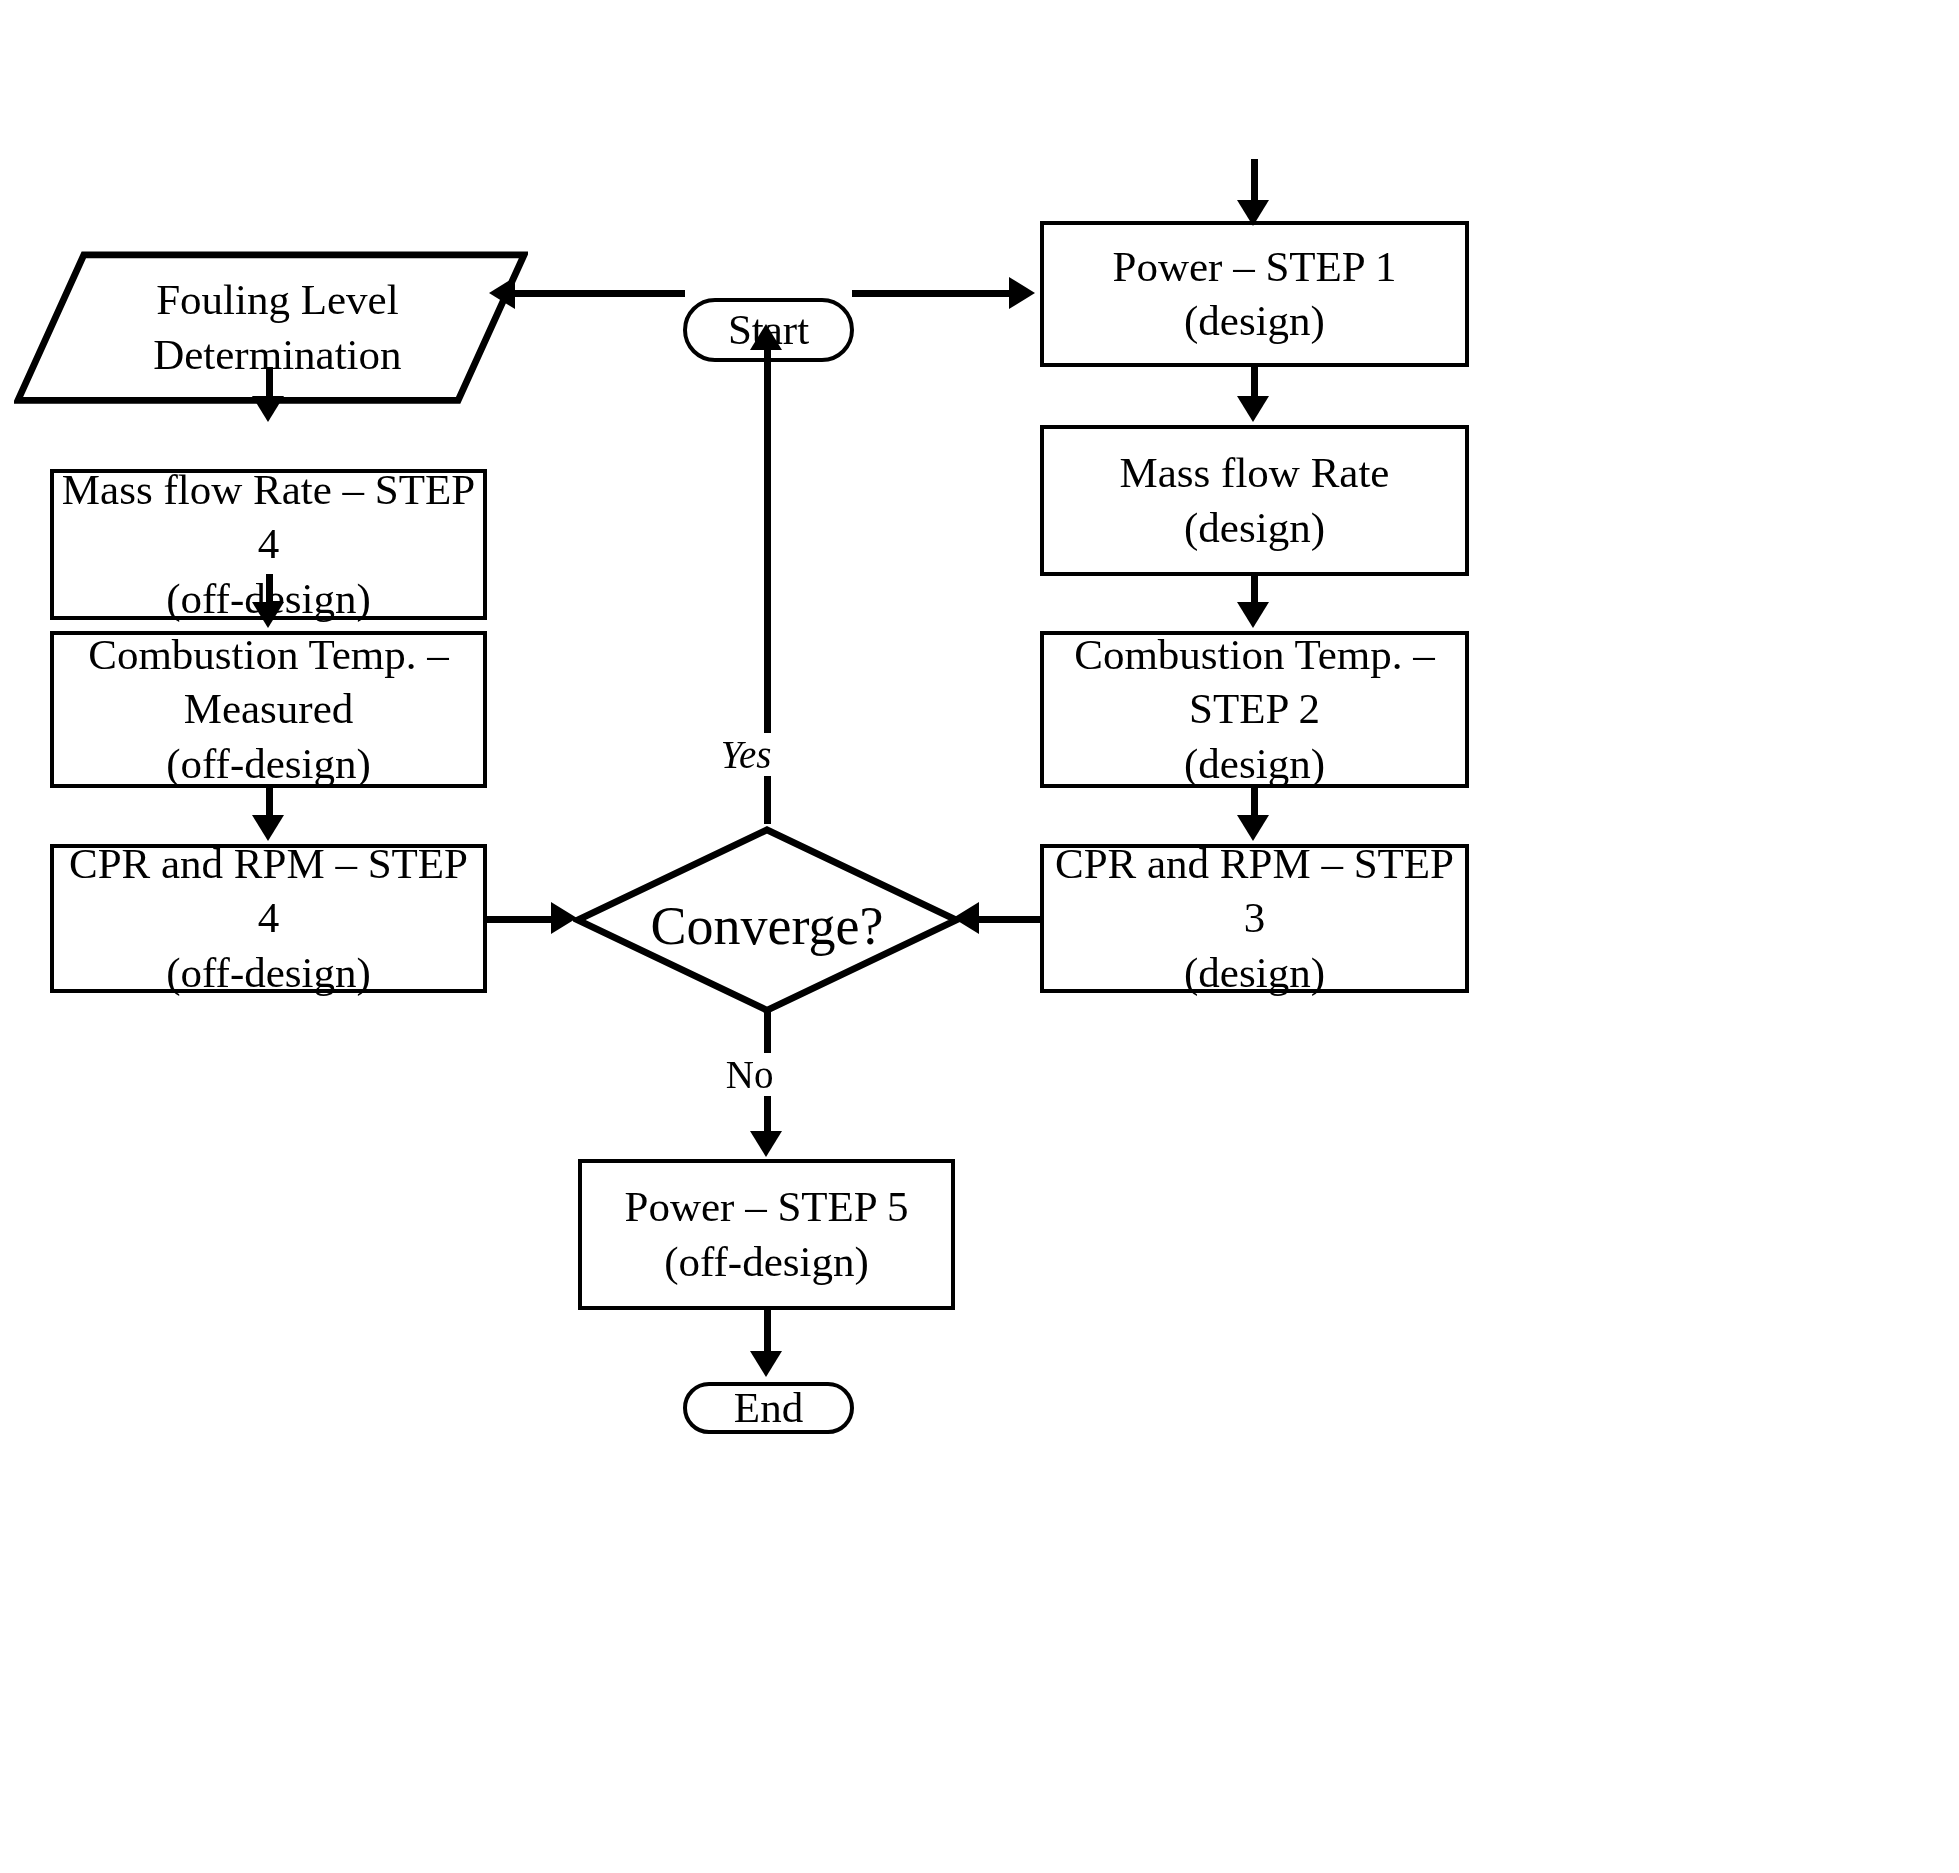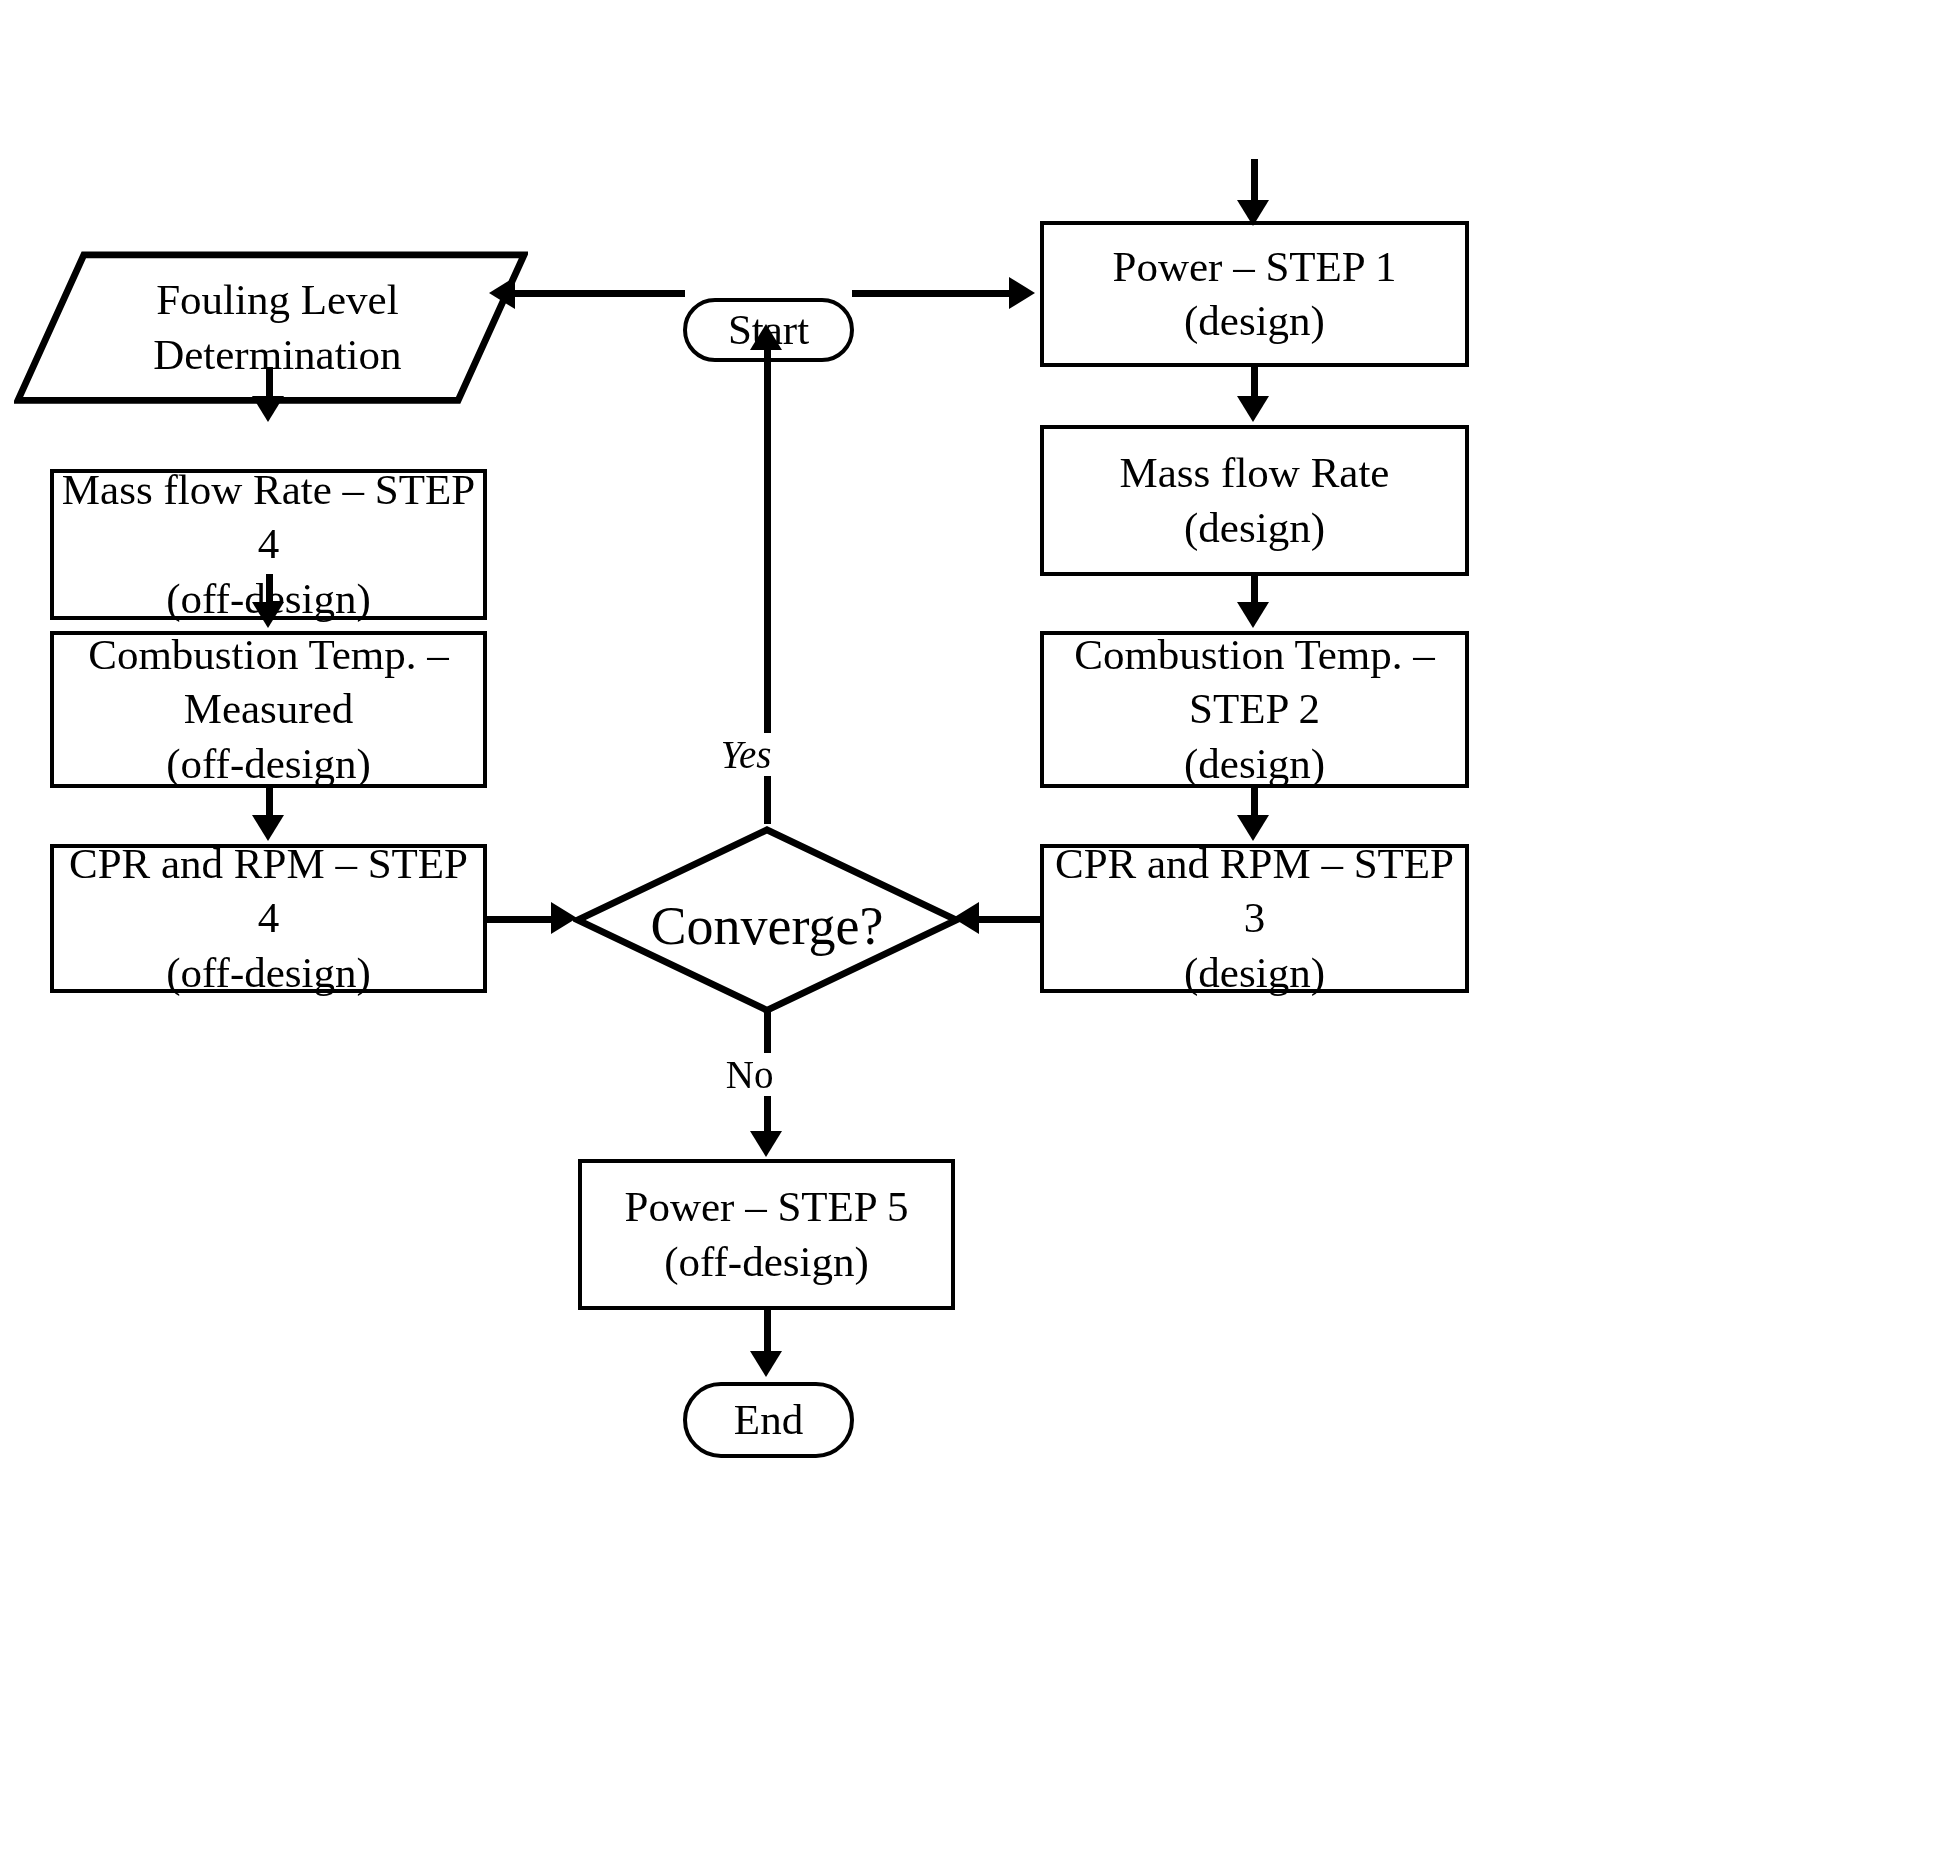--- a/index.html
+++ b/index.html
@@ -96,21 +96,21 @@
       <polygon points="200,5 395,98 200,191 5,98" fill="#ffffff" stroke="#000000" stroke-width="7"></polygon>
     </svg>
     <span class="txt" style="transform:translateY(5.8px);">Converge?</span>
   </div>
 
   <div class="node process" style="left:578px;top:1159px;width:377px;height:151px;">
     <span class="txt">Power – STEP 5
 (off-design)</span>
   </div>
 
-  <div class="node terminator" style="left:683px;top:1382px;width:171px;height:76px;">
+  <div class="node terminator" style="left:683px;top:1382px;width:171px;height:52px;">
     <span class="txt">End</span>
   </div>
 
   <div class="conn v" style="left:1251px;top:159px;height:47px;"></div>
   <div class="arrow down" style="left:1237px;top:200px;"></div>
 
   <div class="conn h" style="left:852px;top:290px;width:160px;"></div>
   <div class="arrow right" style="left:1009px;top:277px;"></div>
 
   <div class="conn h" style="left:514px;top:290px;width:171px;"></div>

